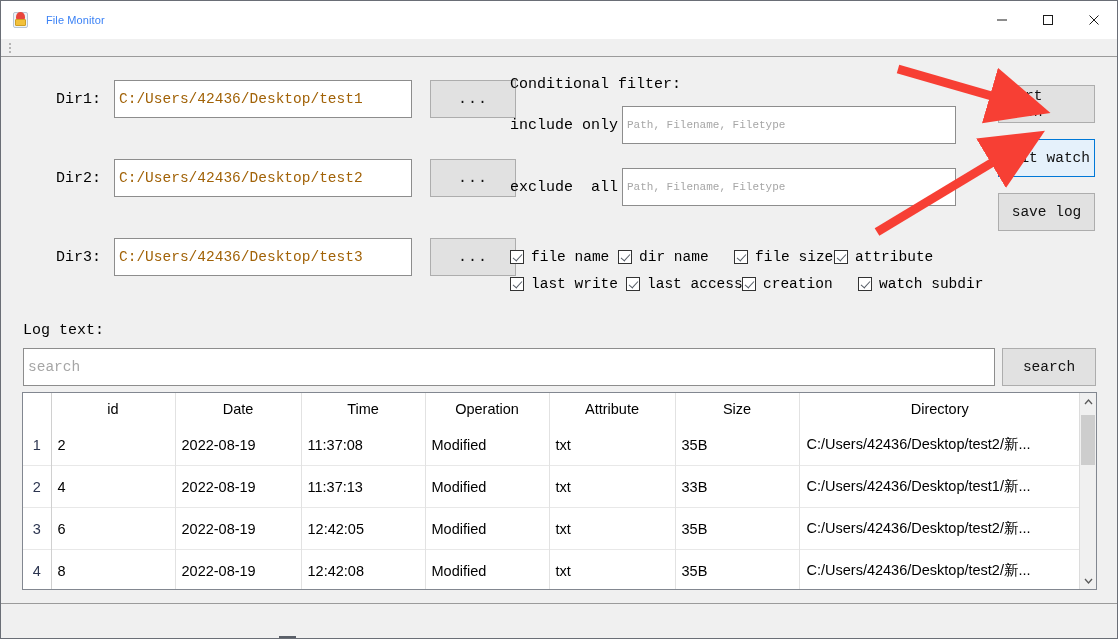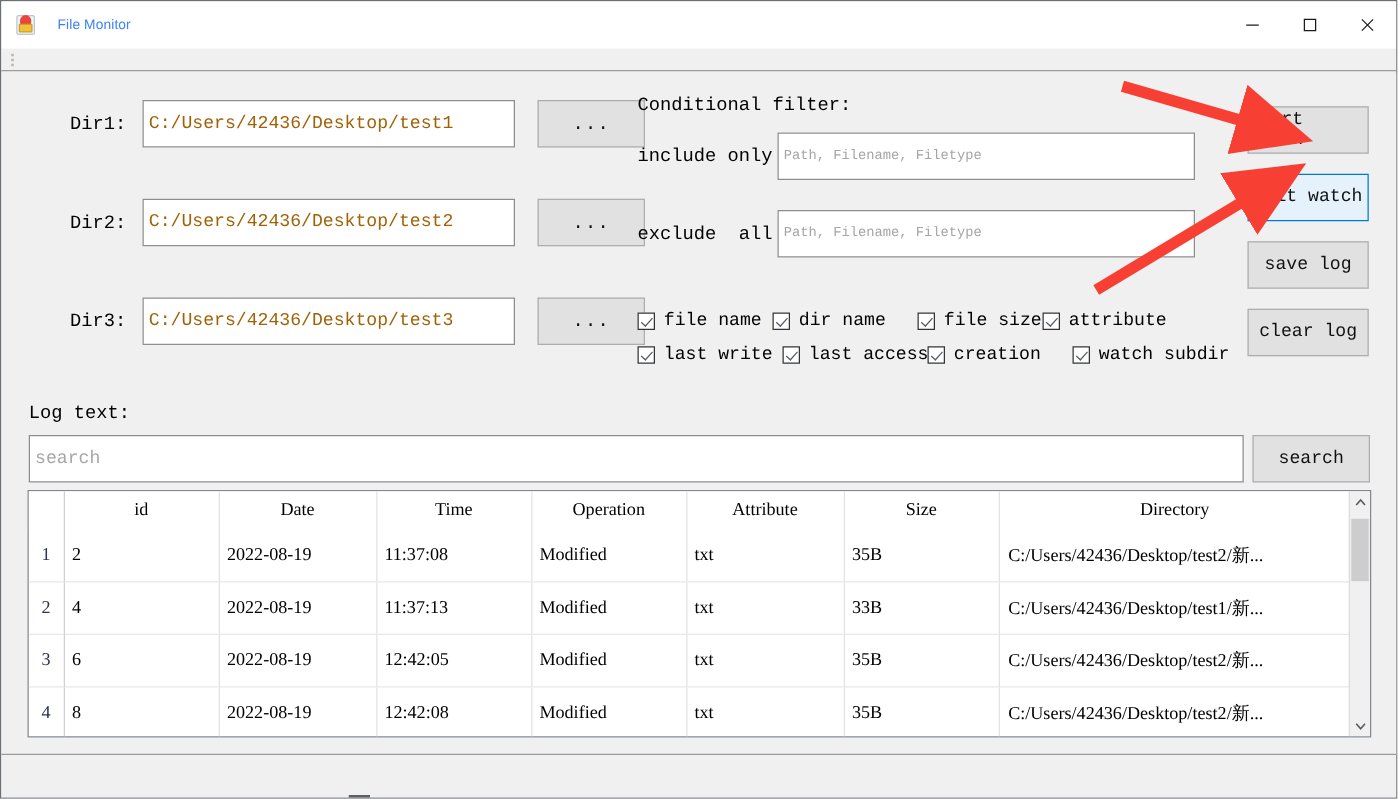--- a/index.html
+++ b/index.html
@@ -300,21 +300,21 @@
     height: 198px;
     background: #ffffff;
     border: 1px solid #828790;
     box-sizing: border-box;
     overflow: hidden;
   }
   table.log {
     border-collapse: collapse;
     table-layout: fixed;
     width: 1057px;
-    font-family: Liberation Serif, serif;
+    font-family: Liberation Sans, sans-serif;
   }
   table.log th {
     font-weight: normal;
     font-size: 14.5px;
     color: #000;
     height: 31px;
     text-align: center;
     background: #ffffff;
     border-right: 1px solid #e2e2e2;
     padding: 0;
@@ -464,21 +464,20 @@
     </div>
 
     <div class="cf-row" style="top:110px;">
       <div class="cf-label">exclude  all</div>
       <input class="cf-input" type="text" placeholder="Path, Filename, Filetype" style="">
     </div>
 
     <div class="side-btn" style="top:27px;">start watch</div>
     <div class="side-btn focused" style="top:81px;">exit watch</div>
     <div class="side-btn" style="top:135px;">save log</div>
-    <div class="side-btn" style="top:189px;">clear log</div>
 
     <div class="chk-grid">
       <div class="chk-line">
         <div class="chk" style="width:108px;">
           <span class="box"></span>
           <span>file name</span>
         </div>
         <div class="chk" style="width:116px;">
           <span class="box"></span>
           <span>dir name</span>

